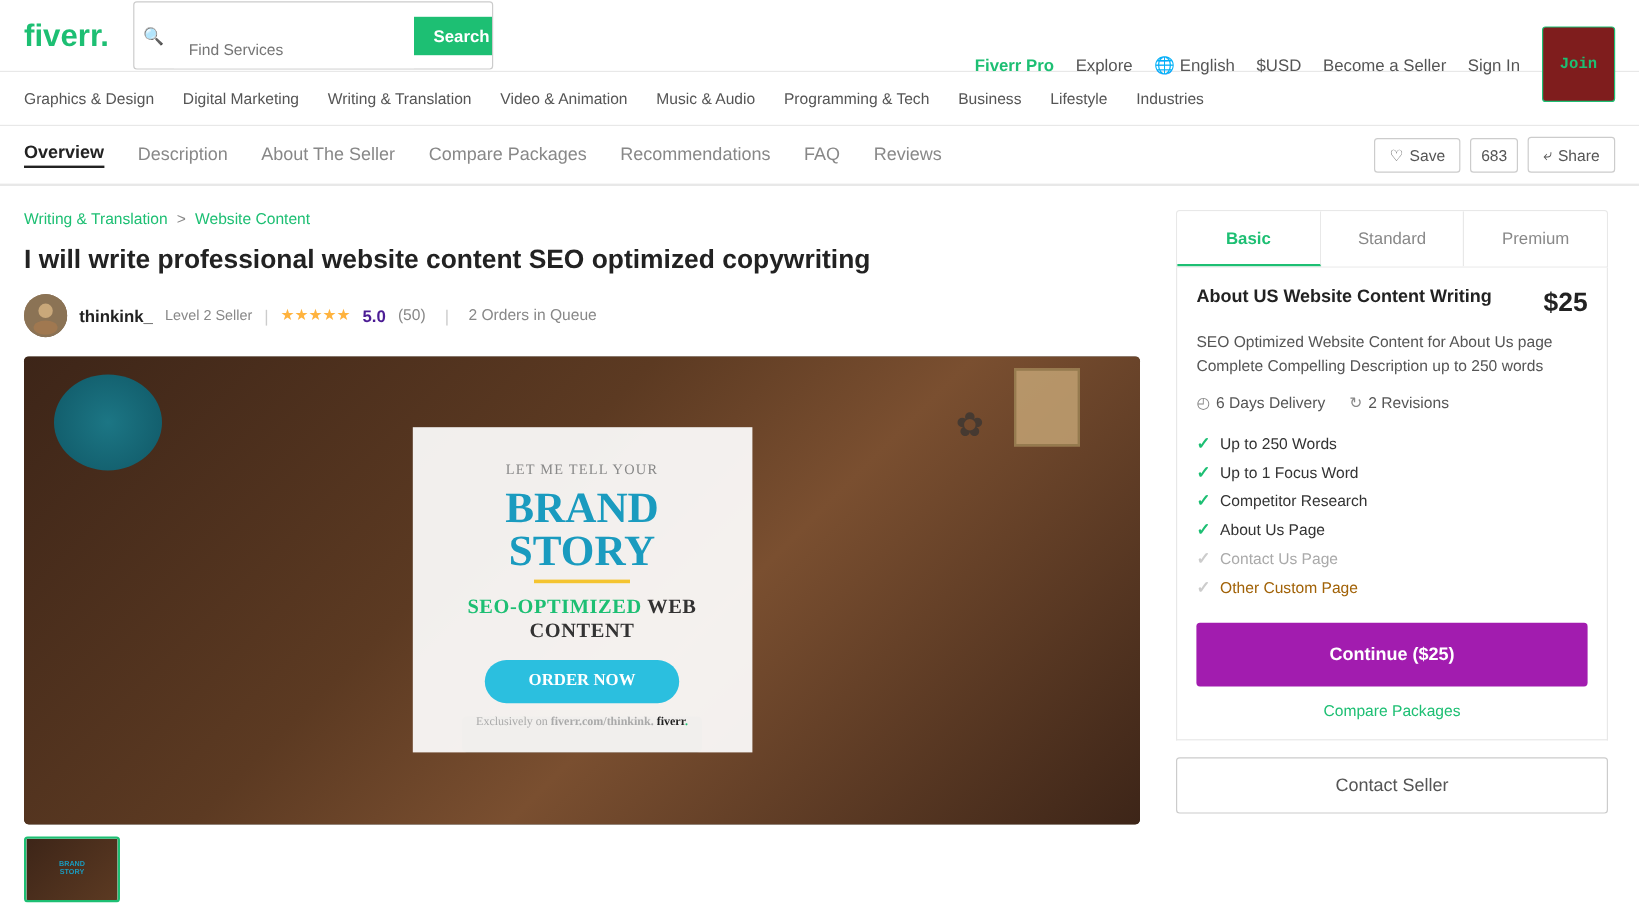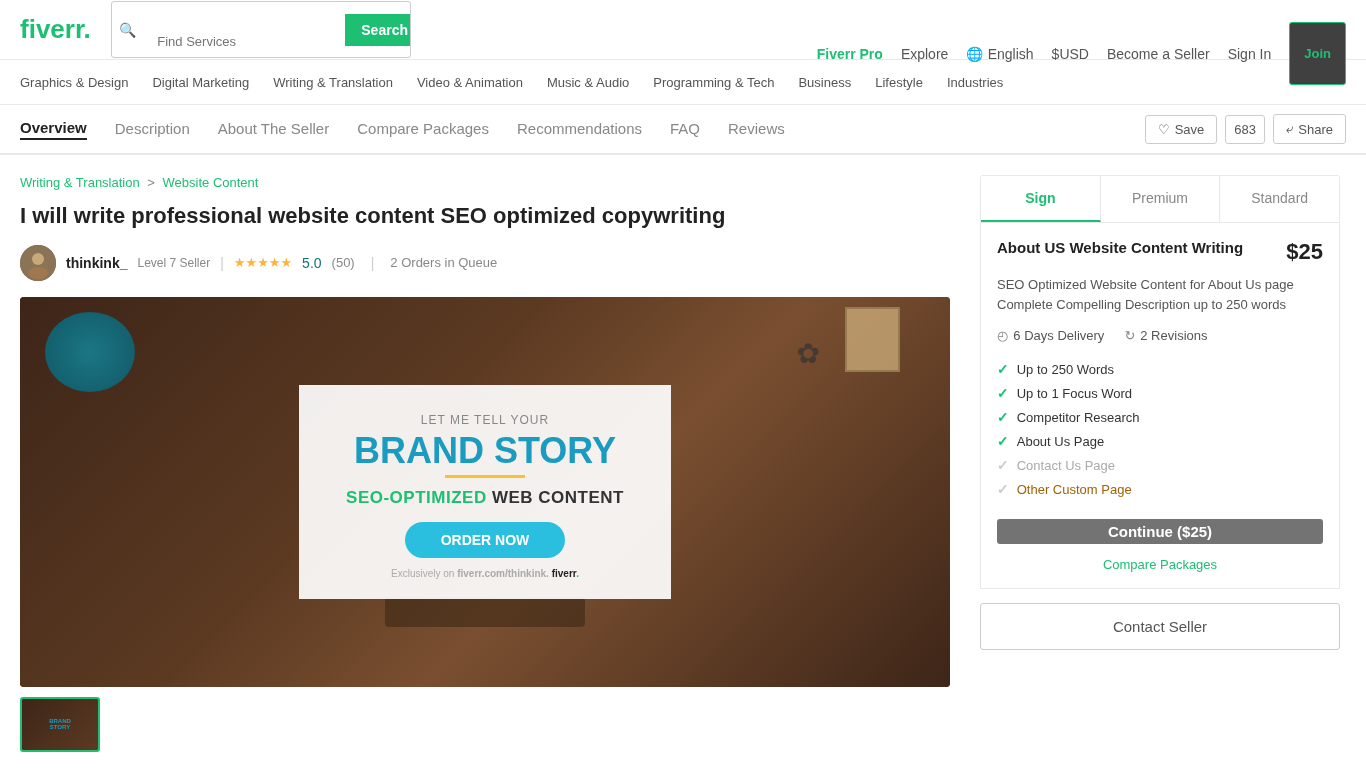--- a/index.html
+++ b/index.html
@@ -21,21 +21,21 @@
     }
     .search-btn {
       background: #1dbf73; color: #fff; border: none; padding: 8px 16px;
       font-size: 14px; font-weight: bold; cursor: pointer;
     }
     .top-nav-links { display: flex; align-items: center; gap: 18px; margin-top: 48px; }
     .fiverr-pro { color: #1dbf73; font-weight: bold; font-size: 14px; cursor: pointer; }
     .nav-link { color: #555; font-size: 14px; cursor: pointer; }
     .join-btn {
       border: 1px solid #1dbf73; color: #1dbf73; padding: 23px 14px; border-radius: 3px;
-      font-size: 13px; cursor: pointer; background: #404040; font-weight: bold;
+      font-size: 13px; cursor: pointer; background: #7f1d1d; font-weight: bold; font-family: Liberation Mono, monospace;
     }
 
     
     .cat-nav {
       display: flex; align-items: center; padding: 0 20px; height: 45px;
       border-bottom: 1px solid #e8e8e8; background: #fff; gap: 24px;
     }
     .cat-nav-item { font-size: 13px; color: #555; cursor: pointer; white-space: nowrap; }
 
     
@@ -72,35 +72,35 @@
     
     .seller-row { display: flex; align-items: center; gap: 10px; margin-bottom: 16px; }
     .seller-avatar-img {
       width: 36px; height: 36px; border-radius: 50%;
       background: linear-gradient(135deg, #a0856a, #6b4f3a);
       display: flex; align-items: center; justify-content: center; font-size: 14px; color: #fff;
     }
     .seller-name { font-size: 14px; font-weight: bold; color: #222; }
     .seller-level { font-size: 12px; color: #888; }
     .stars { color: #ffb33e; font-size: 13px; }
-    .rating { font-weight: normal; color: #0f766e; }
+    .rating { font-weight: bold; color: #4c1d95; }
     .review-count { color: #888; font-size: 13px; }
     .orders-queue { color: #888; font-size: 13px; }
     .divider-dot { color: #ccc; margin: 0 6px; }
 
     
     .gig-image-container { width: 100%; height: 390px; background: #3d2b1a; border-radius: 4px; overflow: hidden; position: relative; margin-bottom: 10px; }
     .gig-image-bg { width: 100%; height: 100%; position: relative; display: flex; align-items: center; justify-content: center; }
     .gig-img-overlay {
       position: absolute; top: 0; left: 0; right: 0; bottom: 0;
       background: linear-gradient(135deg, #3d2518 0%, #5c3a22 40%, #7a4f30 60%, #3d2518 100%);
     }
     .gig-card {
       position: relative; z-index: 2; background: rgba(255,255,255,0.92); padding: 28px 36px 20px;
-      text-align: center; width: 372px;
+      text-align: center; width: 283px; font-family: Liberation Serif, serif;
     }
     .gig-card-top { font-size: 13px; color: #777; margin-bottom: 6px; }
     .gig-card-main { font-size: 30px; font-weight: 900; color: #1a9bbf; line-height: 1.2; margin-bottom: 4px; }
     .gig-card-underline { width: 80px; height: 3px; background: #f4c430; margin: 6px auto 10px; }
     .gig-card-sub { font-size: 17px; font-weight: 900; color: #333; margin-bottom: 14px; letter-spacing: 0.5px; }
     .gig-card-btn { background: #2bbfdf; color: #fff; font-weight: bold; font-size: 14px; padding: 10px 36px; border-radius: 24px; display: inline-block; }
     .gig-card-footer { margin-top: 10px; font-size: 11px; color: #888; }
     .gig-card-footer span { font-weight: bold; color: #333; }
 
     
@@ -132,21 +132,21 @@
     .pkg-desc { font-size: 13px; color: #555; margin-bottom: 14px; line-height: 1.5; }
     .pkg-meta { display: flex; align-items: center; gap: 20px; margin-bottom: 14px; color: #555; font-size: 13px; }
     .pkg-meta-item { display: flex; align-items: center; gap: 5px; }
     .clock-icon { color: #888; font-size: 13px; }
     .refresh-icon { color: #888; font-size: 13px; }
     .feature-list { list-style: none; margin-bottom: 18px; }
     .feature-item { display: flex; align-items: center; gap: 8px; padding: 4px 0; font-size: 13px; color: #333; }
     .feature-check { color: #1dbf73; font-weight: bold; font-size: 14px; }
     .feature-check.disabled { color: #ccc; }
     .continue-btn {
-      width: 100%; background: #737373; color: #fff; border: none; padding: 4px;
+      width: 100%; background: #a21caf; color: #fff; border: none; padding: 18px;
       font-size: 15px; font-weight: bold; border-radius: 3px; cursor: pointer;
     }
     .compare-link { text-align: center; margin-top: 12px; }
     .compare-link a { color: #1dbf73; font-size: 13px; cursor: pointer; text-decoration: none; }
     .contact-btn {
       width: 100%; background: #fff; color: #555; border: 1px solid #ccc;
       padding: 14px; font-size: 15px; border-radius: 3px; cursor: pointer; margin-top: 14px;
     }
 
     
@@ -224,21 +224,21 @@
     <div class="gig-title">I will write professional website content SEO optimized copywriting</div>
     <div class="seller-row">
       <div class="seller-avatar-img">
         <svg width="36" height="36" viewBox="0 0 36 36">
           <circle cx="18" cy="18" r="18" fill="#8B7355"></circle>
           <circle cx="18" cy="14" r="6" fill="#c9a87a"></circle>
           <ellipse cx="18" cy="28" rx="10" ry="6" fill="#a07850"></ellipse>
         </svg>
       </div>
       <span class="seller-name">thinkink_</span>
-      <span class="seller-level">Level 7 Seller</span>
+      <span class="seller-level">Level 2 Seller</span>
       <span style="color:#ccc">|</span>
       <span class="stars">★★★★★</span>
       <span class="rating">5.0</span>
       <span class="review-count">(50)</span>
       <span class="divider-dot">|</span>
       <span class="orders-queue">2 Orders in Queue</span>
     </div>
 
     <div class="gig-image-container">
       <div class="gig-image-bg">
@@ -273,23 +273,23 @@
         <div class="thumb-inner">
           <div class="thumb-text">BRAND<br>STORY</div>
         </div>
       </div>
     </div>
   </div>
 
   <div class="right-col">
     
     <div class="package-tabs">
-      <div class="pkg-tab active">Sign</div>
+      <div class="pkg-tab active">Basic</div>
+      <div class="pkg-tab">Standard</div>
       <div class="pkg-tab">Premium</div>
-      <div class="pkg-tab">Standard</div>
     </div>
 
     
     <div class="package-body">
       <div class="pkg-header">
         <span class="pkg-name">About US Website Content Writing</span>
         <span class="pkg-price">$25</span>
       </div>
       <div class="pkg-desc">SEO Optimized Website Content for About Us page Complete Compelling Description up to 250 words</div>
       <div class="pkg-meta">

